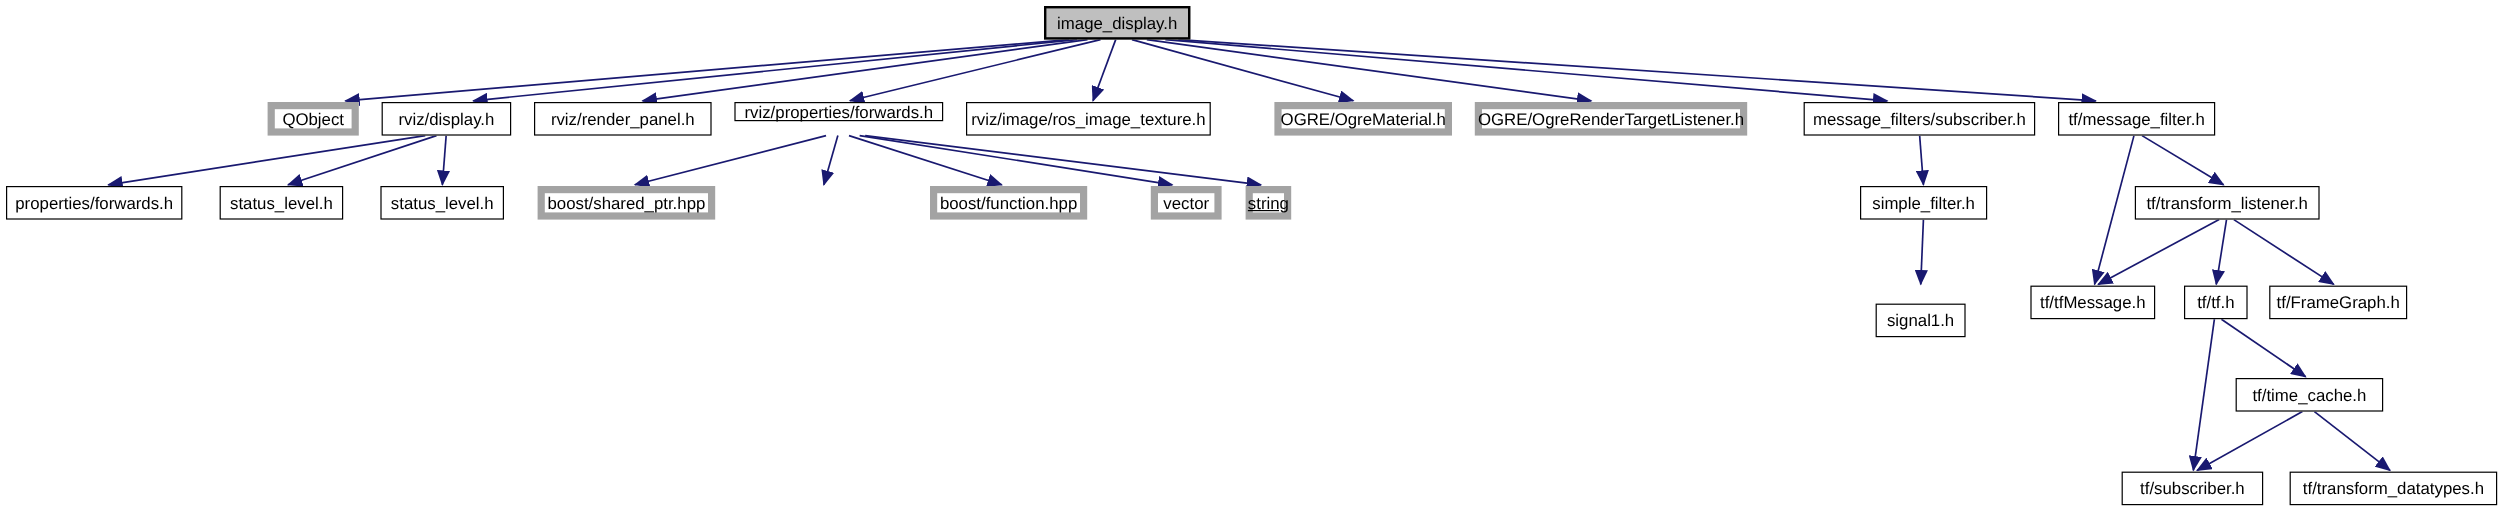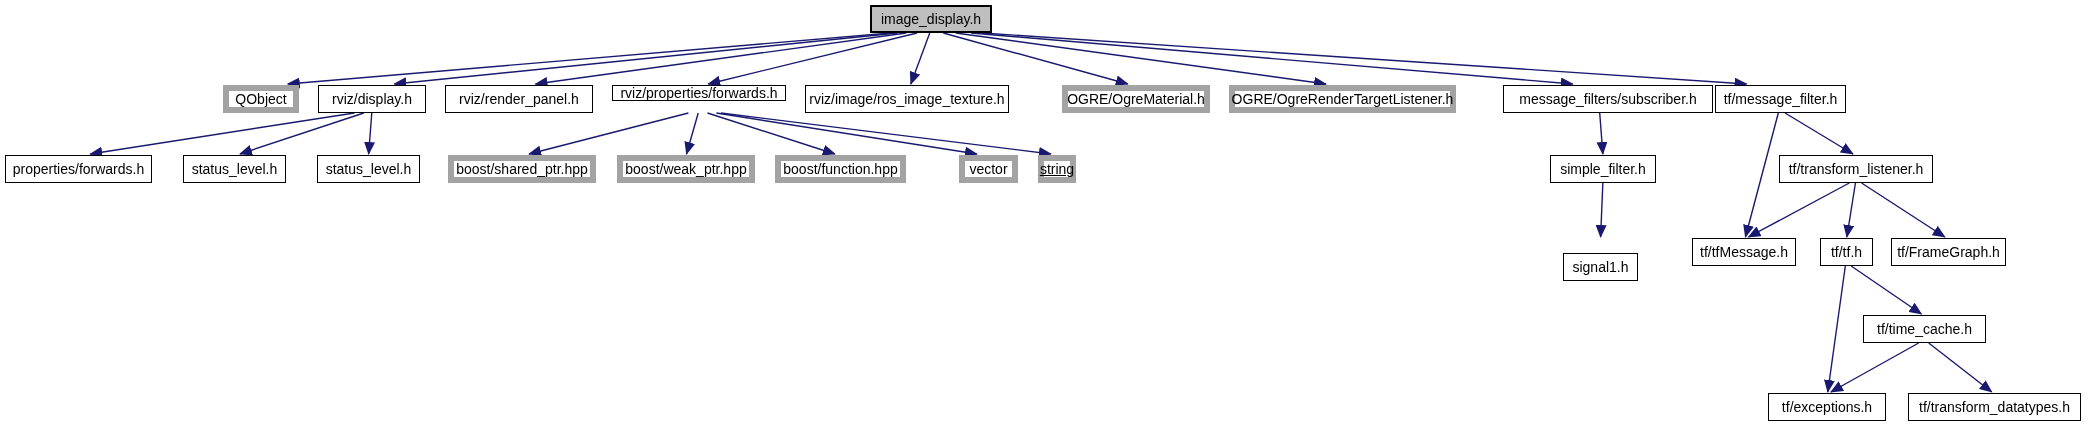--- a/index.html
+++ b/index.html
@@ -99,40 +99,37 @@
     </div>
     <div class="graph-node internal" style="left: 805px; top: 85px; width: 204px; height: 28px;">
       <span>rviz/image/ros_image_texture.h</span>
     </div>
     <div class="graph-node external" style="left: 1062px; top: 85px; width: 148px; height: 28px;">
       <span>OGRE/OgreMaterial.h</span>
     </div>
     <div class="graph-node external" style="left: 1229px; top: 85px; width: 227px; height: 28px;">
       <span>OGRE/OgreRenderTargetListener.h</span>
     </div>
-    <div class="graph-node internal" style="left: 1503px; top: 85px; width: 210px; height: 28px;">
+    <div class="graph-node internal" style="left: 1503px; top: 85px; width: 193px; height: 28px;">
       <span>message_filters/subscriber.h</span>
     </div>
     <div class="graph-node internal" style="left: 1715px; top: 85px; width: 131px; height: 28px;">
       <span>tf/message_filter.h</span>
     </div>
     <div class="graph-node internal" style="left: 5px; top: 155px; width: 147px; height: 28px;">
       <span>properties/forwards.h</span>
     </div>
     <div class="graph-node internal" style="left: 183px; top: 155px; width: 103px; height: 28px;">
       <span>status_level.h</span>
     </div>
     <div class="graph-node internal" style="left: 317px; top: 155px; width: 103px; height: 28px;">
       <span>status_level.h</span>
     </div>
     <div class="graph-node external" style="left: 448px; top: 155px; width: 148px; height: 28px;">
       <span>boost/shared_ptr.hpp</span>
-    </div>
-    <div class="graph-node external" style="left: 617px; top: 155px; width: 138px; height: 28px;">
-      <span>boost/weak_ptr.hpp</span>
     </div>
     <div class="graph-node external" style="left: 775px; top: 155px; width: 131px; height: 28px;">
       <span>boost/function.hpp</span>
     </div>
     <div class="graph-node external" style="left: 959px; top: 155px; width: 59px; height: 28px;">
       <span>vector</span>
     </div>
     <div class="graph-node external" style="left: 1038px; top: 155px; width: 38px; height: 28px; text-decoration: underline;">
       <span>string</span>
     </div>
@@ -151,18 +148,18 @@
     <div class="graph-node internal" style="left: 1820px; top: 238px; width: 53px; height: 28px;">
       <span>tf/tf.h</span>
     </div>
     <div class="graph-node internal" style="left: 1891px; top: 238px; width: 115px; height: 28px;">
       <span>tf/FrameGraph.h</span>
     </div>
     <div class="graph-node internal" style="left: 1863px; top: 315px; width: 123px; height: 28px;">
       <span>tf/time_cache.h</span>
     </div>
     <div class="graph-node internal" style="left: 1768px; top: 393px; width: 118px; height: 28px;">
-      <span>tf/exceptions.h</span>
+      <span>tf/subscriber.h</span>
     </div>
     <div class="graph-node internal" style="left: 1908px; top: 393px; width: 173px; height: 28px;">
       <span>tf/transform_datatypes.h</span>
     </div>
   </div>
 
 </body></html>

